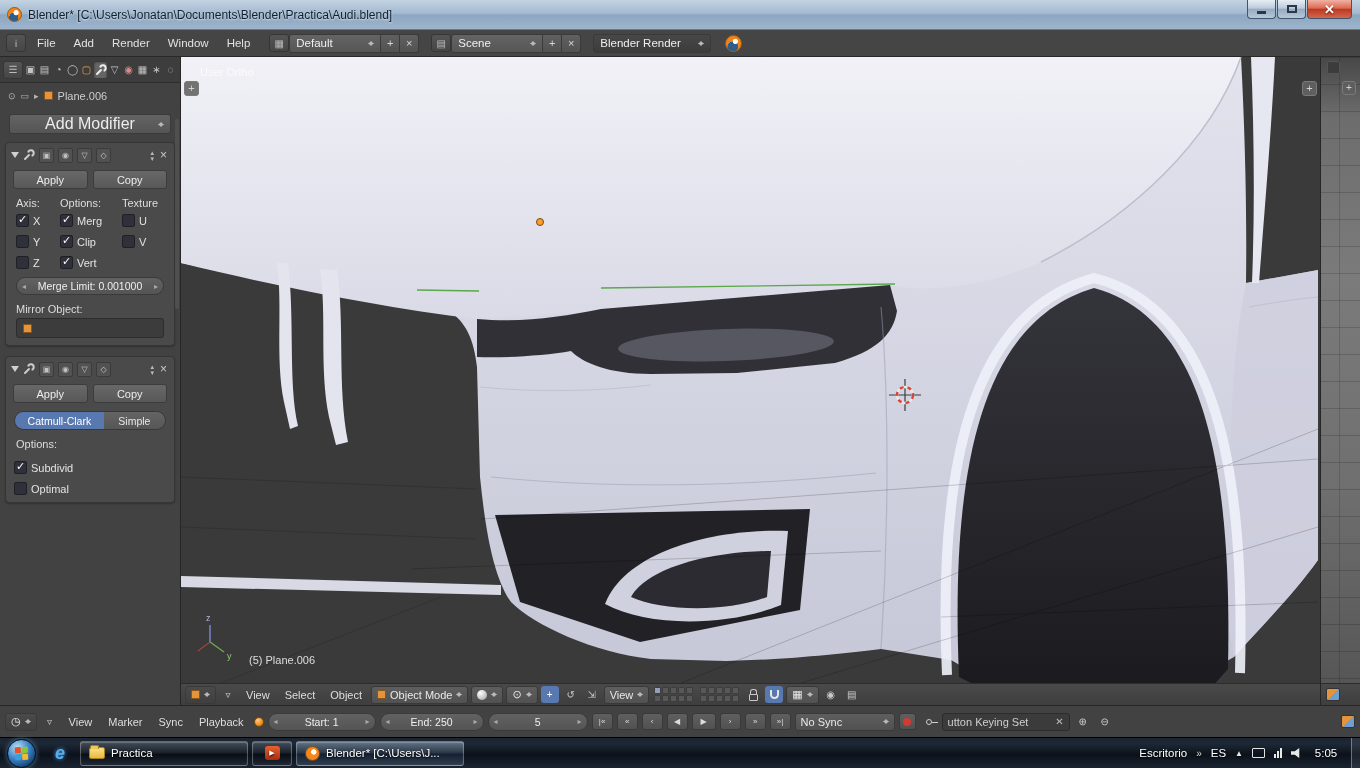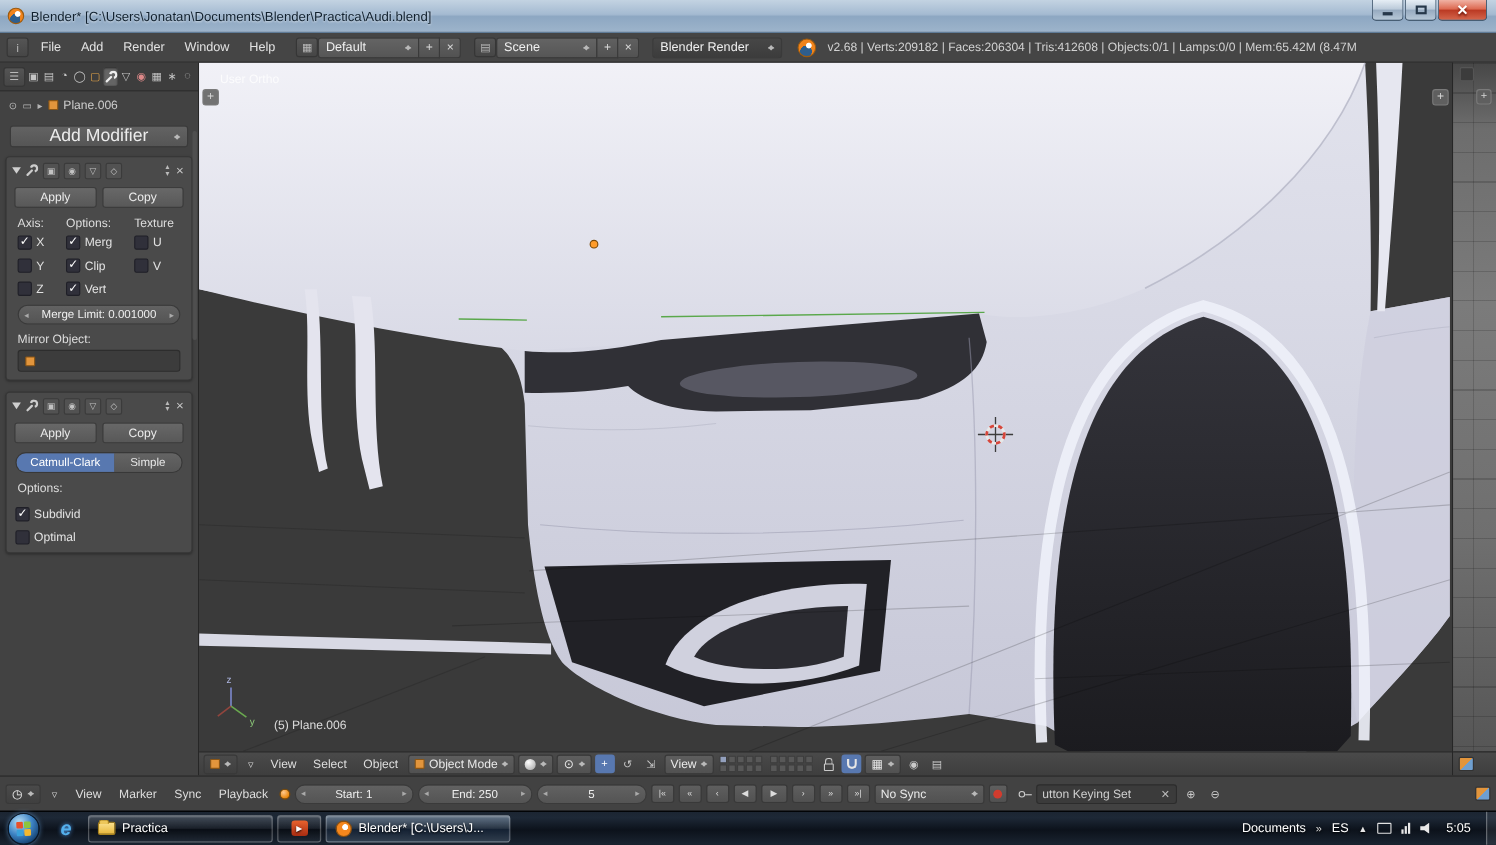--- a/index.html
+++ b/index.html
@@ -227,21 +227,20 @@
       <div class="sqbtn">+</div>
       <div class="sqbtn">×</div>
     </div>
     <div class="wgroup">
       <div class="ddfield lone dark">
         <span>Blender Render</span>
           <span class="dar"></span>
       </div>
     </div>
     <span class="blogo big"></span>
-    <span class="stats">v2.68 | Verts:209182 | Faces:206304 | Tris:412608 | Objects:0/1 | Lamps:0/0 | Mem:65.42M (8.47M</span>
   </div>
 
   <div class="props">
     <div class="pheader">
       <div class="ddicon">☰</div>
       <span class="pctx">▣</span>
       <span class="pctx">▤</span>
       <span class="pctx">◔</span>
       <span class="pctx">◯</span>
       <span class="pctx obj">▢</span>
@@ -616,21 +615,21 @@
       <span class="tb-label">Practica</span>
     </div>
     <div class="tb-item narrow">
       <span class="ic media">▶</span>
     </div>
     <div class="tb-item active">
       <span class="ic blender"></span>
       <span class="tb-label">Blender* [C:\Users\J...</span>
     </div>
     <div class="tray">
-      <span>Documents</span>
+      <span>Escritorio</span>
       <span class="tray-chev">»</span>
       <span>ES</span>
       <span class="tray-up">▲</span>
       <span class="ticon mon"></span>
       <span class="ticon net">
           <i></i>
           <i></i>
           <i></i>
         </span>
       <span class="ticon vol"></span>

